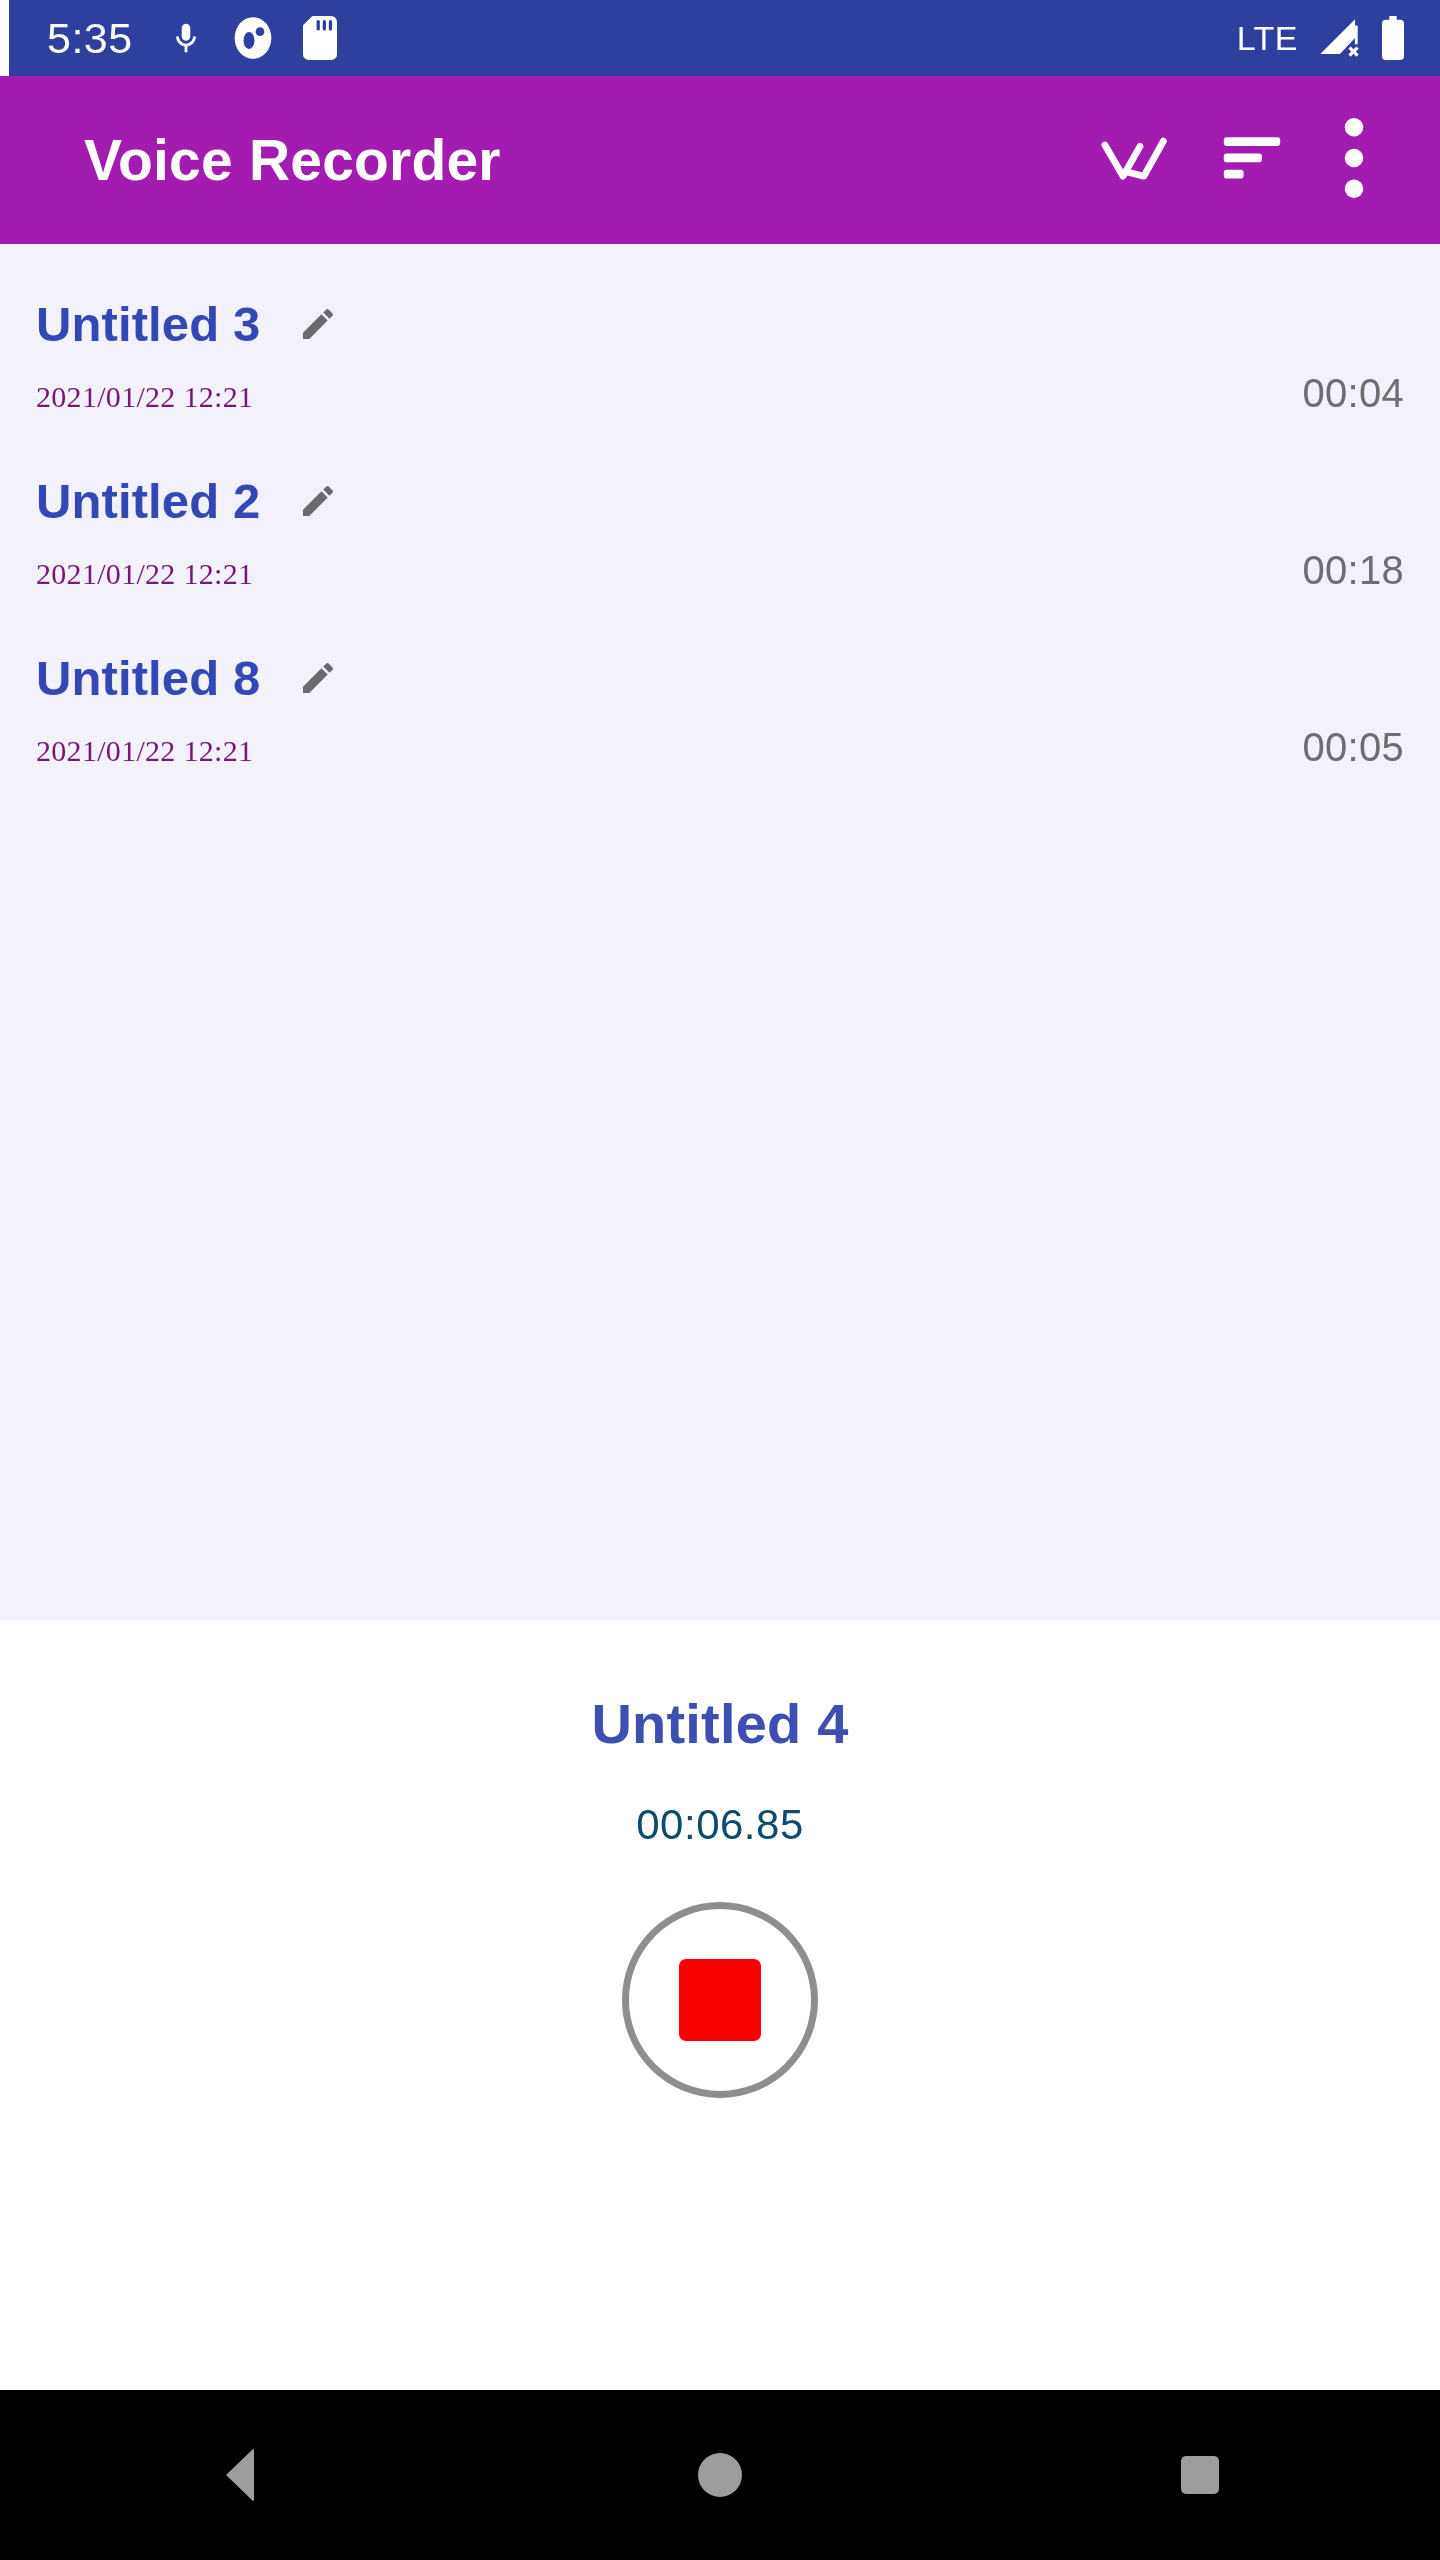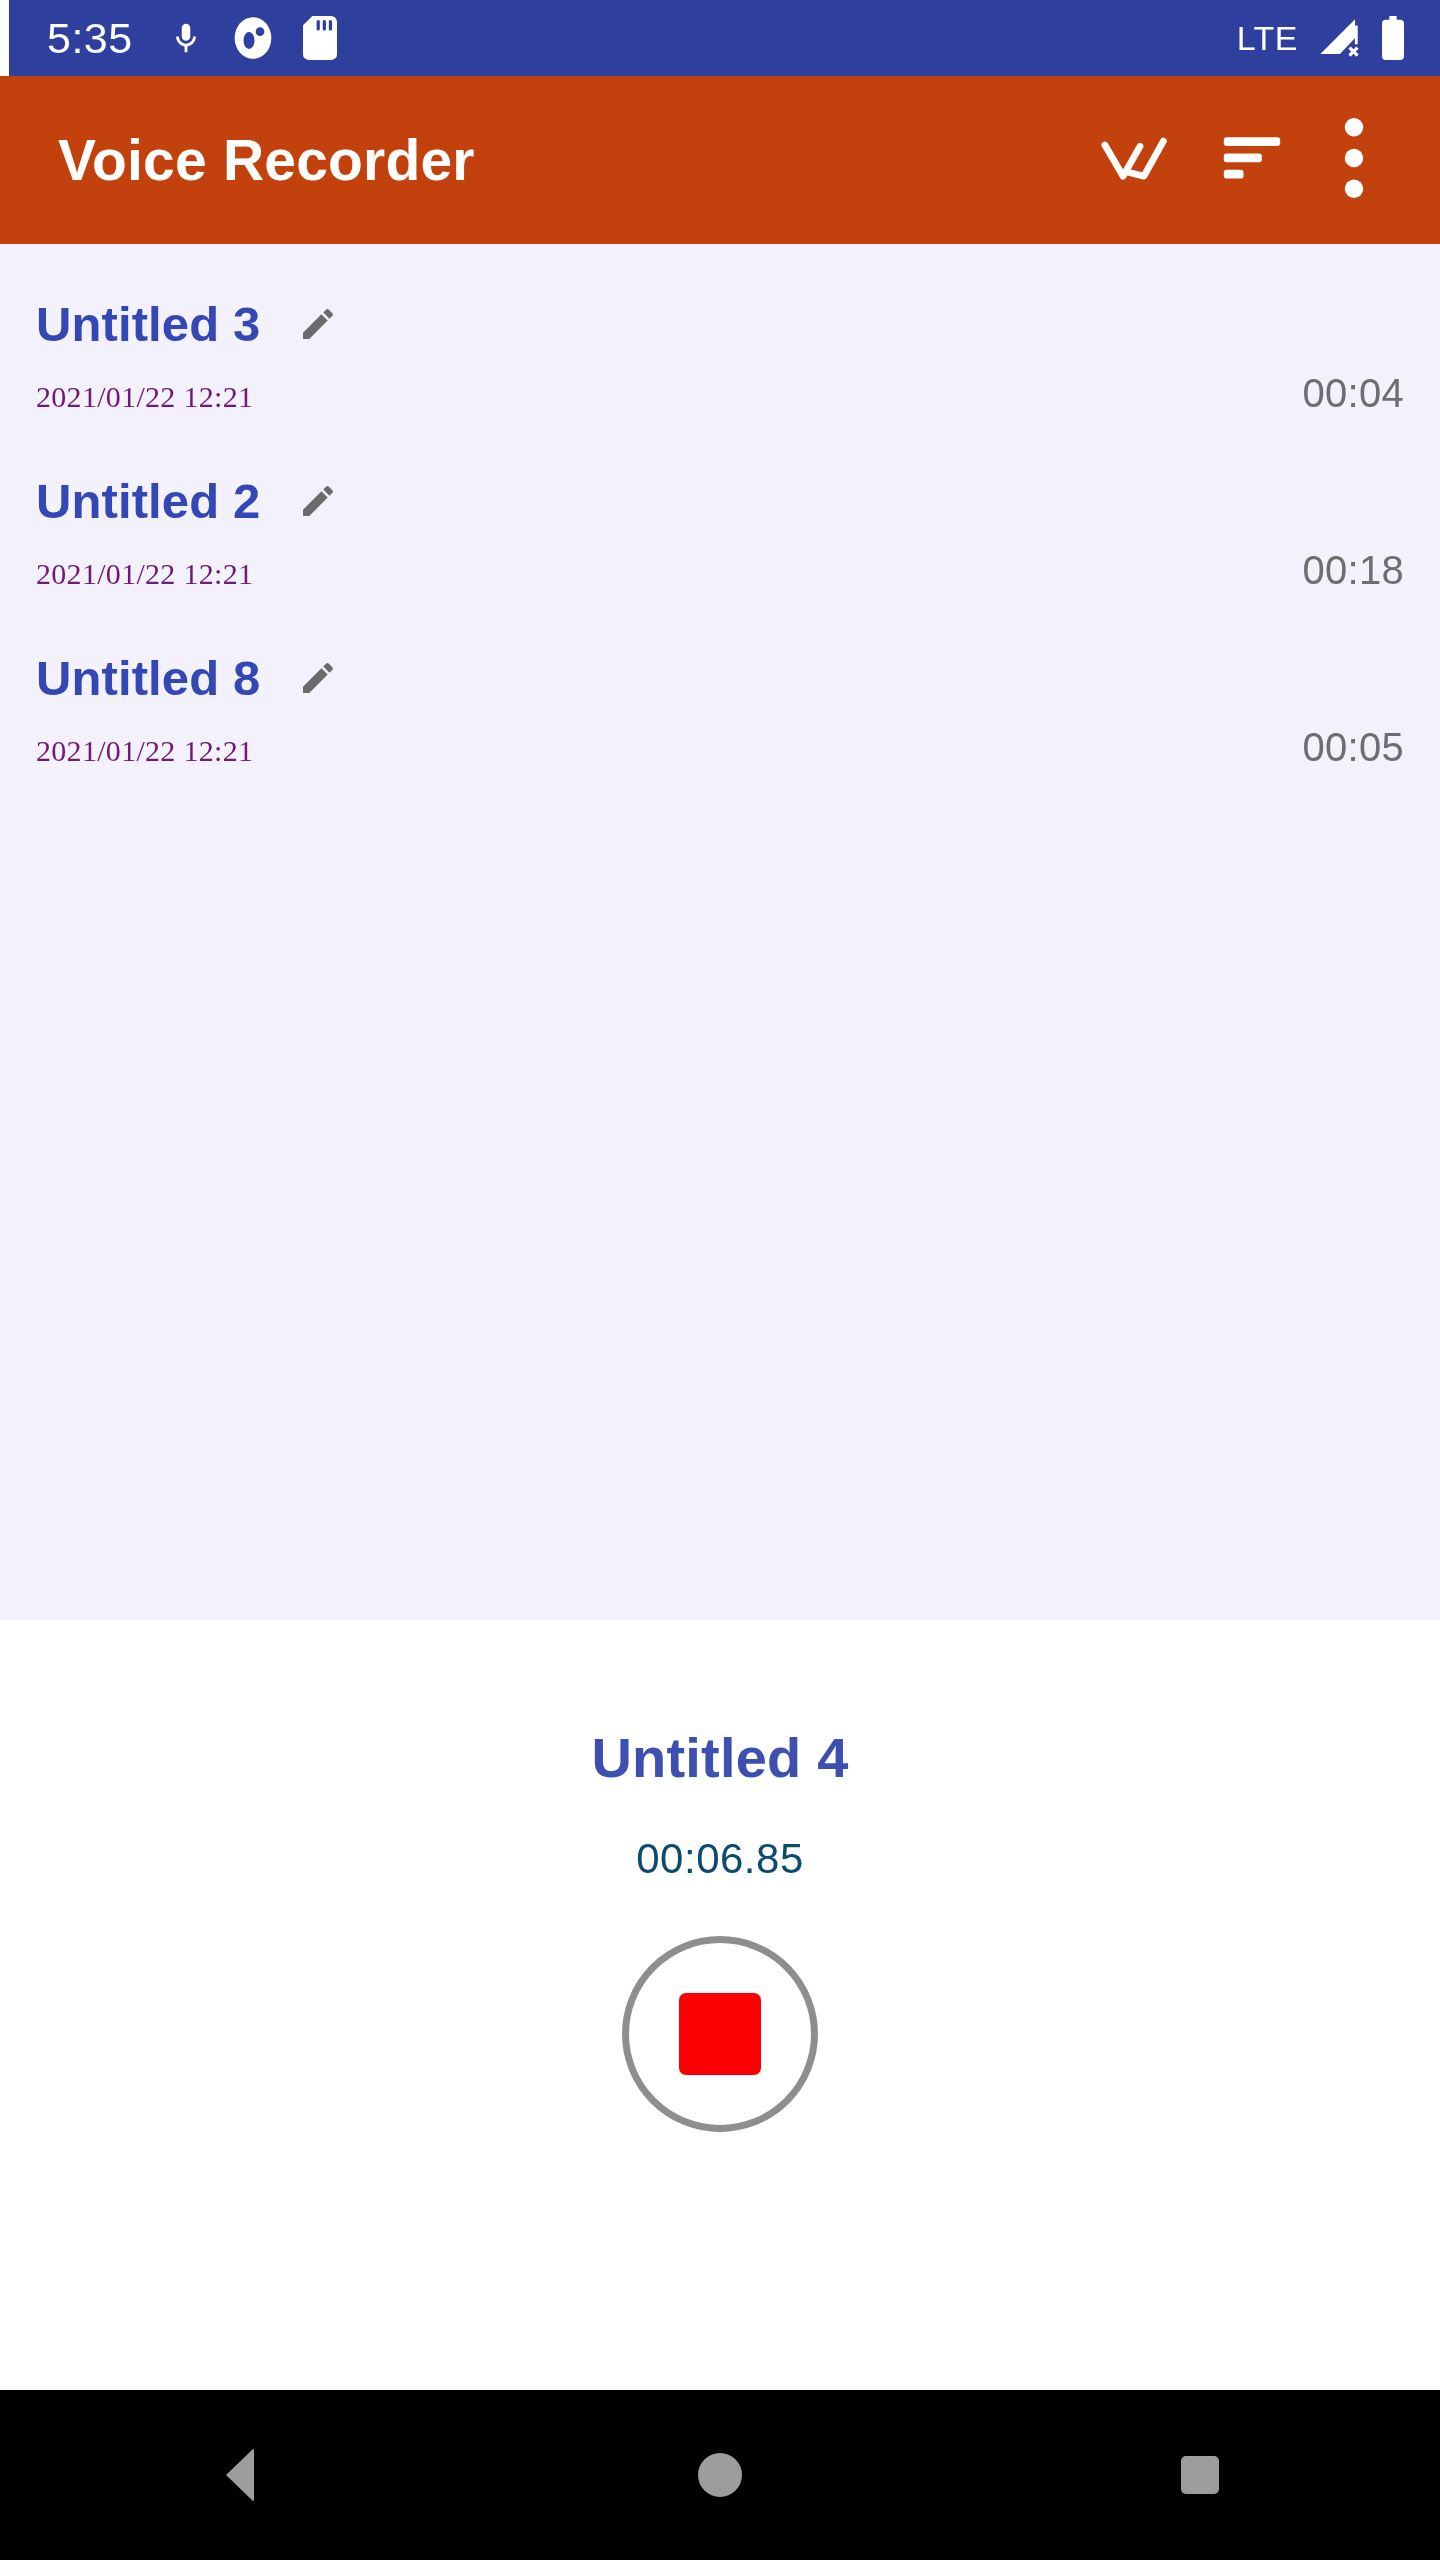--- a/index.html
+++ b/index.html
@@ -58,24 +58,24 @@
     letter-spacing: 0.5px;
     line-height: 1;
   }
   .sicon {
     display: block;
   }
 
   
   .app-bar {
     height: 168px;
-    background: #c2410c;
-    display: flex;
-    align-items: center;
-    padding: 0 40px 0 58px;
+    background: #a21caf;
+    display: flex;
+    align-items: center;
+    padding: 0 40px 0 84px;
     box-sizing: border-box;
     flex: 0 0 auto;
   }
   .app-title {
     color: #ffffff;
     font-size: 57px;
     font-weight: 700;
     letter-spacing: 0.2px;
     line-height: 1;
     white-space: nowrap;
@@ -147,21 +147,21 @@
 
   
   .record-panel {
     background: #ffffff;
     flex: 0 0 auto;
     height: 770px;
     display: flex;
     flex-direction: column;
     align-items: center;
     box-sizing: border-box;
-    padding-top: 110px;
+    padding-top: 76px;
   }
   .current-name {
     color: #3d4fb0;
     font-size: 56px;
     font-weight: 700;
     line-height: 1;
     letter-spacing: 0.2px;
   }
   .current-timer {
     margin-top: 52px;

